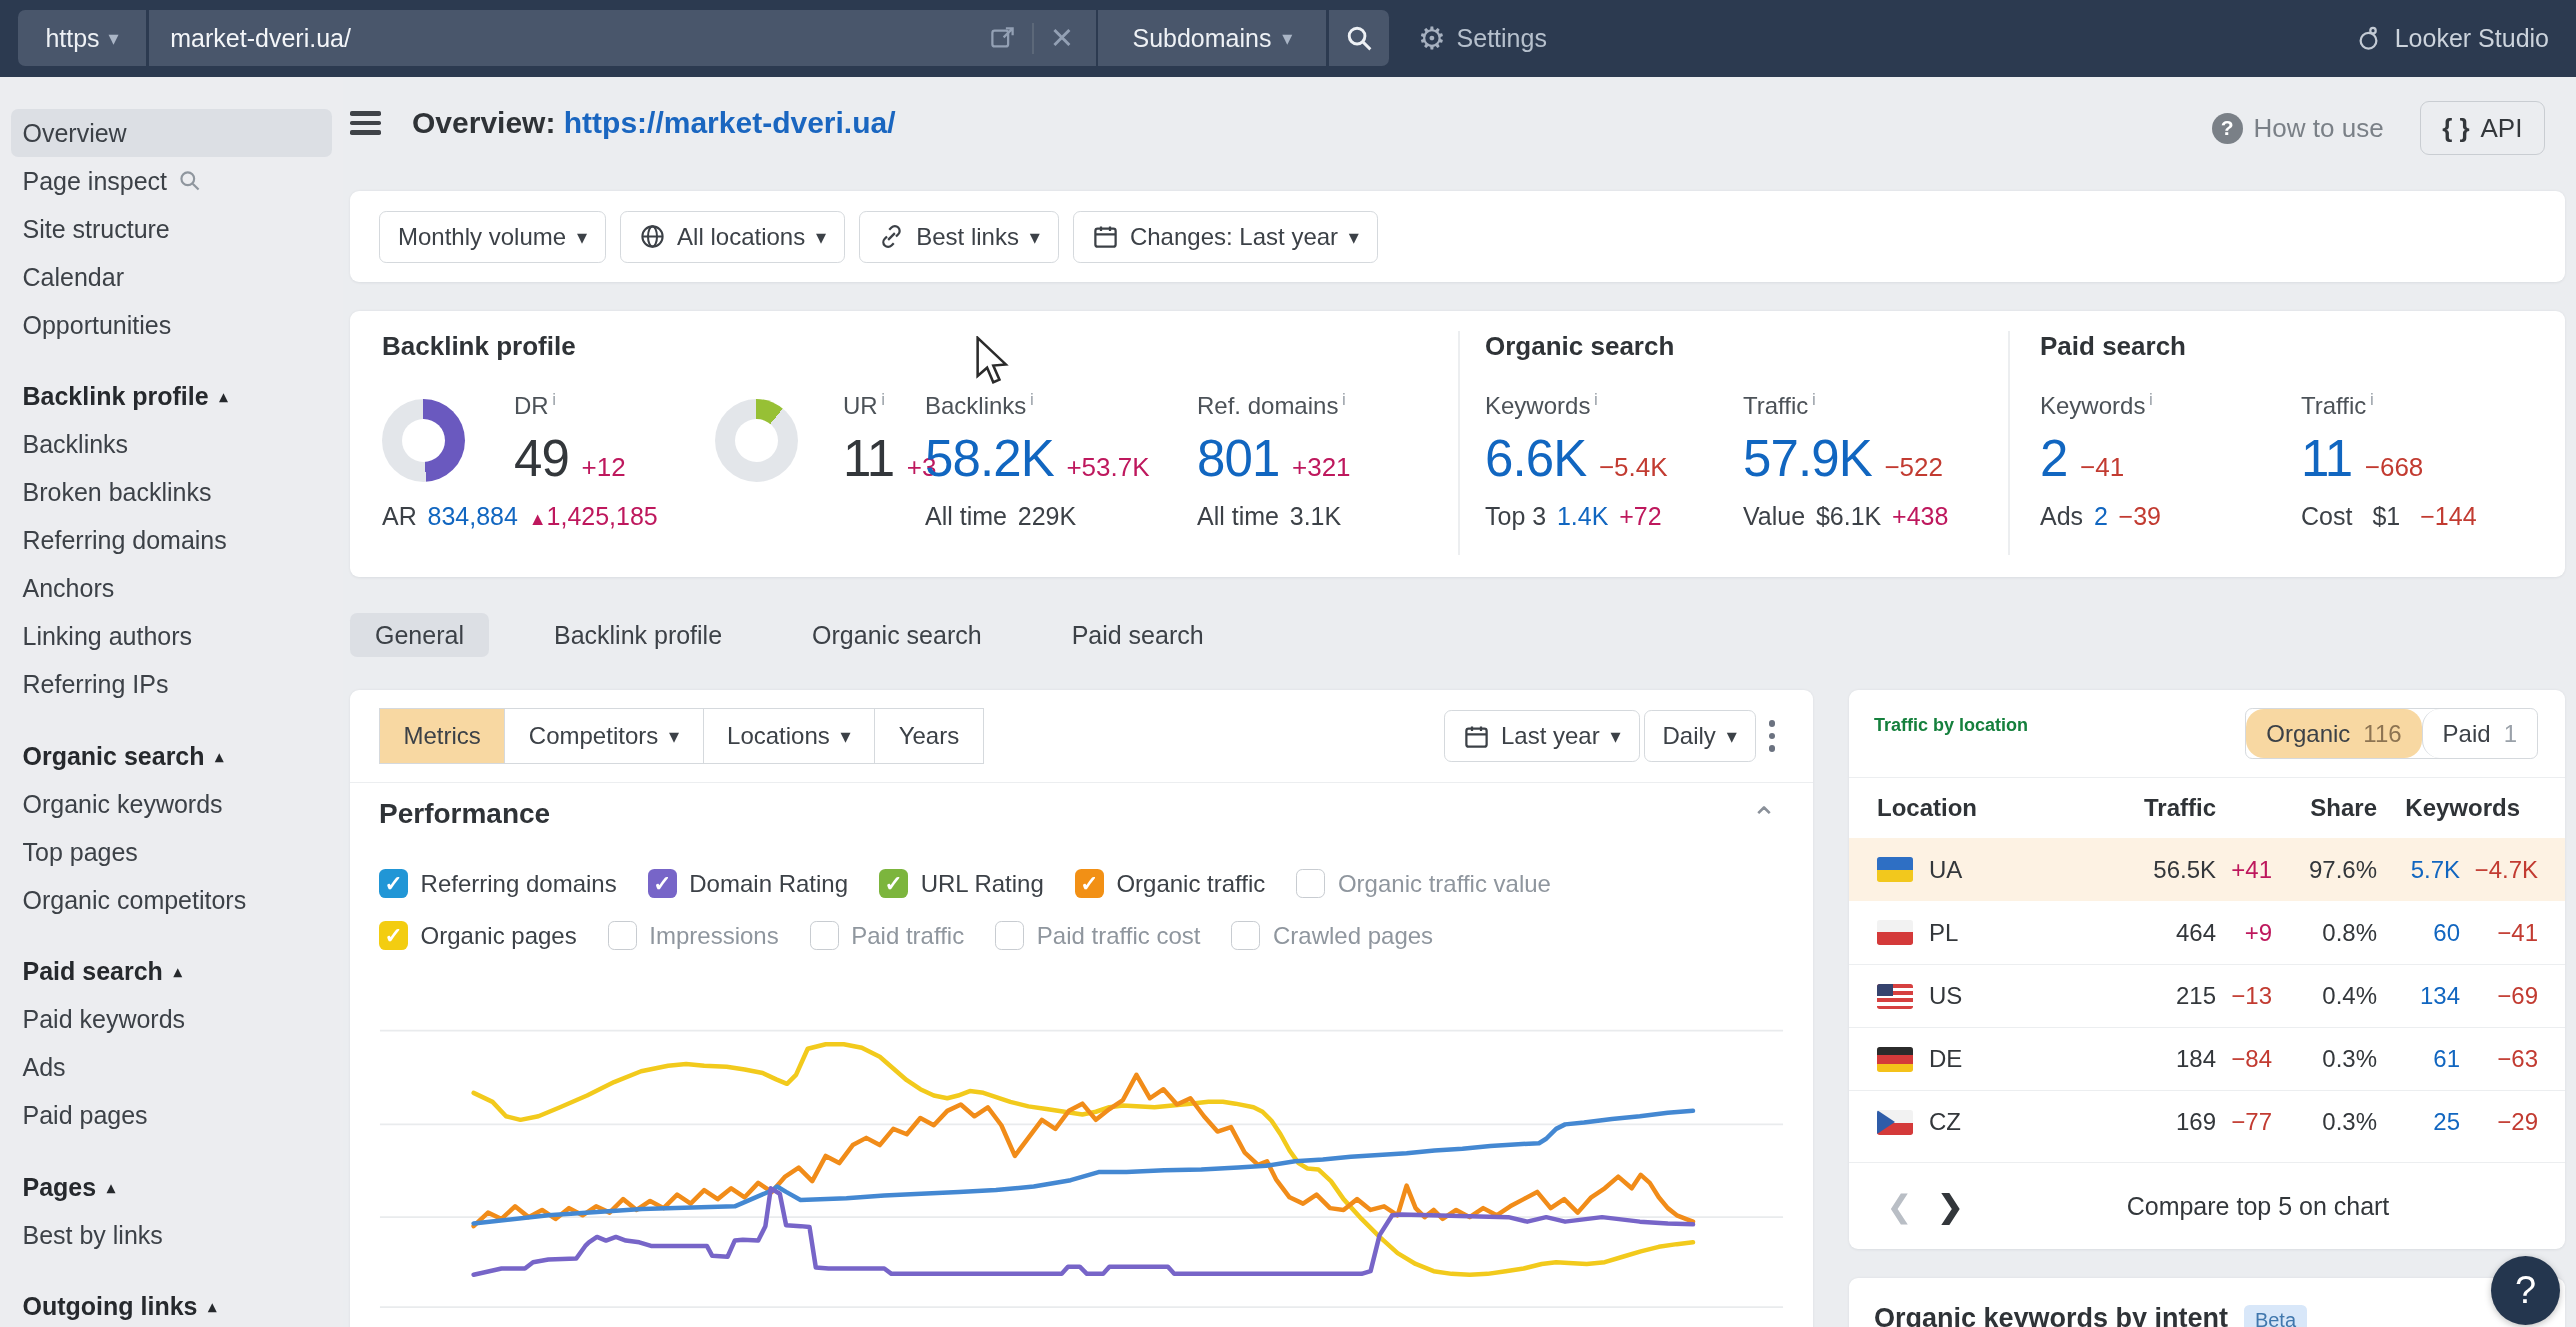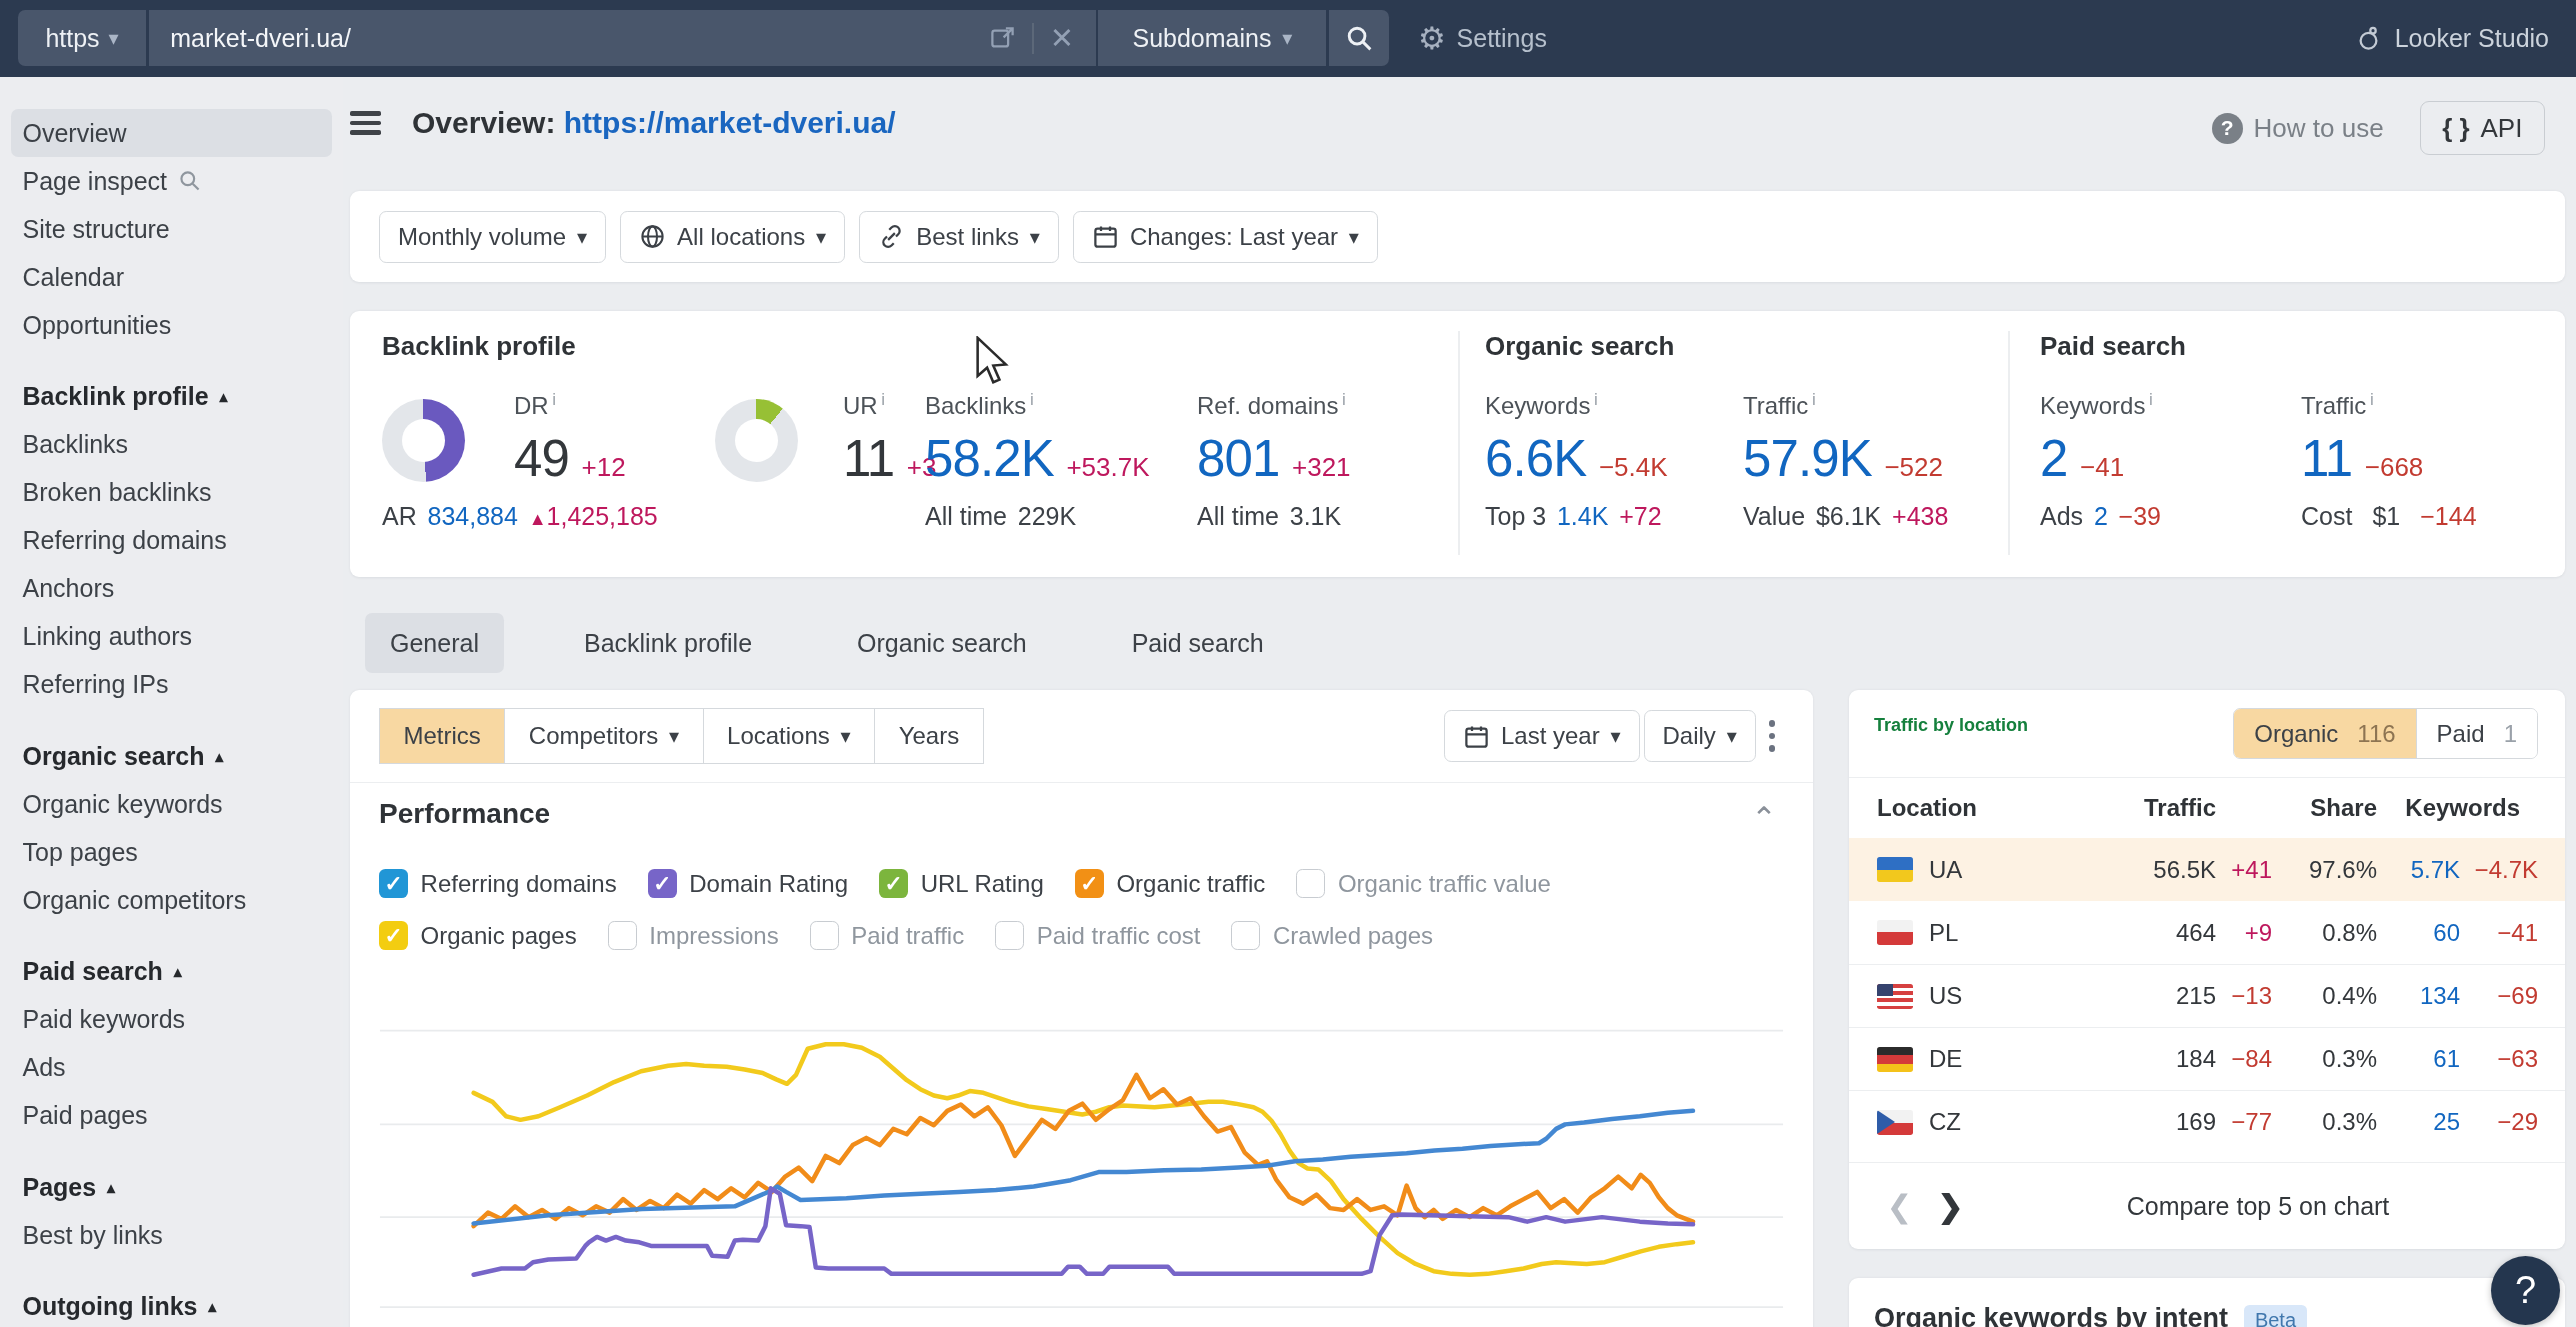--- a/index.html
+++ b/index.html
@@ -61,21 +61,21 @@
   .green { color:#be185d; }
   .red { color:#c23b31; }
   .blue { color:#1166c0; }
   .subrow { position:absolute; display:flex; align-items:center; gap:10.8px; font-size:25px; color:#3c4147; }
   .donut { position:absolute; width:83px; height:83px; border-radius:50%; }
   .donut::after { content:""; position:absolute; left:20px; top:20px; width:43px; height:43px; background:#fff; border-radius:50%; }
   .vdiv { position:absolute; width:1.8px; top:20px; height:224px; background:#eceef0; }
 
   
   .tabs { position:absolute; left:350px; top:613px; display:flex; align-items:center; gap:40px; }
-  .tab { font-size:25px; color:#3c4147; height:60px; display:flex; align-items:center; padding:0 25px; cursor:pointer;margin-left:15px; }
+  .tab { font-size:25px; color:#3c4147; height:44px; display:flex; align-items:center; padding:0 25px; cursor:pointer; }
   .tab.active { background:#dcdfe4; border-radius:7.2px; }
 
   
   .chart-card { left:350px; top:690px; width:1463px; height:685px; }
   .controls { position:absolute; left:0; top:0; width:100%; height:93px; border-bottom:1.8px solid #eceef0; display:flex; align-items:center; padding:0 29px; }
   .segmented { display:flex; border:1.8px solid #d5d9dd; border-radius:0; overflow:hidden; height:56px; }
   .seg { display:flex; align-items:center; gap:10.8px; padding:0 23.5px; font-size:24px; color:#3c4147; background:#fff; border-left:1.8px solid #d5d9dd; cursor:pointer; }
   .seg:first-child { border-left:none; }
   .seg.sel { background:#f8d8a2; }
   .controls-right { margin-left:auto; display:flex; align-items:center; gap:4px; }
@@ -88,21 +88,21 @@
   .cb { width:29px; height:29px; border-radius:6.3px; display:flex; align-items:center; justify-content:center; color:#fff; font-size:21.6px; font-weight:bold; }
   .cb.unchecked { background:#fff; border:1.8px solid #c8ccd1; }
   .cb-label { font-size:24px; color:#3c4147; }
   .cb-label.muted { color:#8f969e; }
   #perf-chart { position:absolute; left:29px; top:329px; }
 
   
   .traffic-card { left:1849px; top:690px; width:716px; height:559px; }
   .t-title { position:absolute; left:25px; top:25px; font-size:18px; font-weight:bold; color:#15803d; }
   .toggle { position:absolute; right:27px; top:18px; display:flex; border:1.8px solid #d5d9dd; border-radius:7.2px; overflow:hidden; height:51px; }
-  .tg-seg { display:flex; align-items:center; gap:19px; padding:0 20px; font-size:24px; color:#3c4147; background:#fff; cursor:pointer; }
+  .tg-seg { display:flex; align-items:center; gap:13px; padding:0 20px; font-size:24px; color:#3c4147; background:#fff; cursor:pointer;border-radius:18px; }
   .tg-seg.sel { background:#f8d8a2; }
   .tg-count { color:#9aa1a9; }
   .tg-seg.sel .tg-count { color:#8d7452; }
   .t-table { position:absolute; left:0; top:87px; width:100%; }
   .t-hrow, .t-row { display:grid; grid-template-columns:1fr 72px 56px 105px 83px 78px; align-items:center; padding:0 27px 0 28px; }
   .t-hrow { height:61px; border-top:1.8px solid #eceef0; font-weight:bold; font-size:24px; color:#2f3337; }
   .t-row { height:63px; border-top:1.8px solid #eceef0; font-size:24px; cursor:pointer; }
   .t-row.hl { background:#fdf2e3; border-top:none; }
   .t-row.hl + .t-row { border-top:none; }
   .cell-r { text-align:right; }

